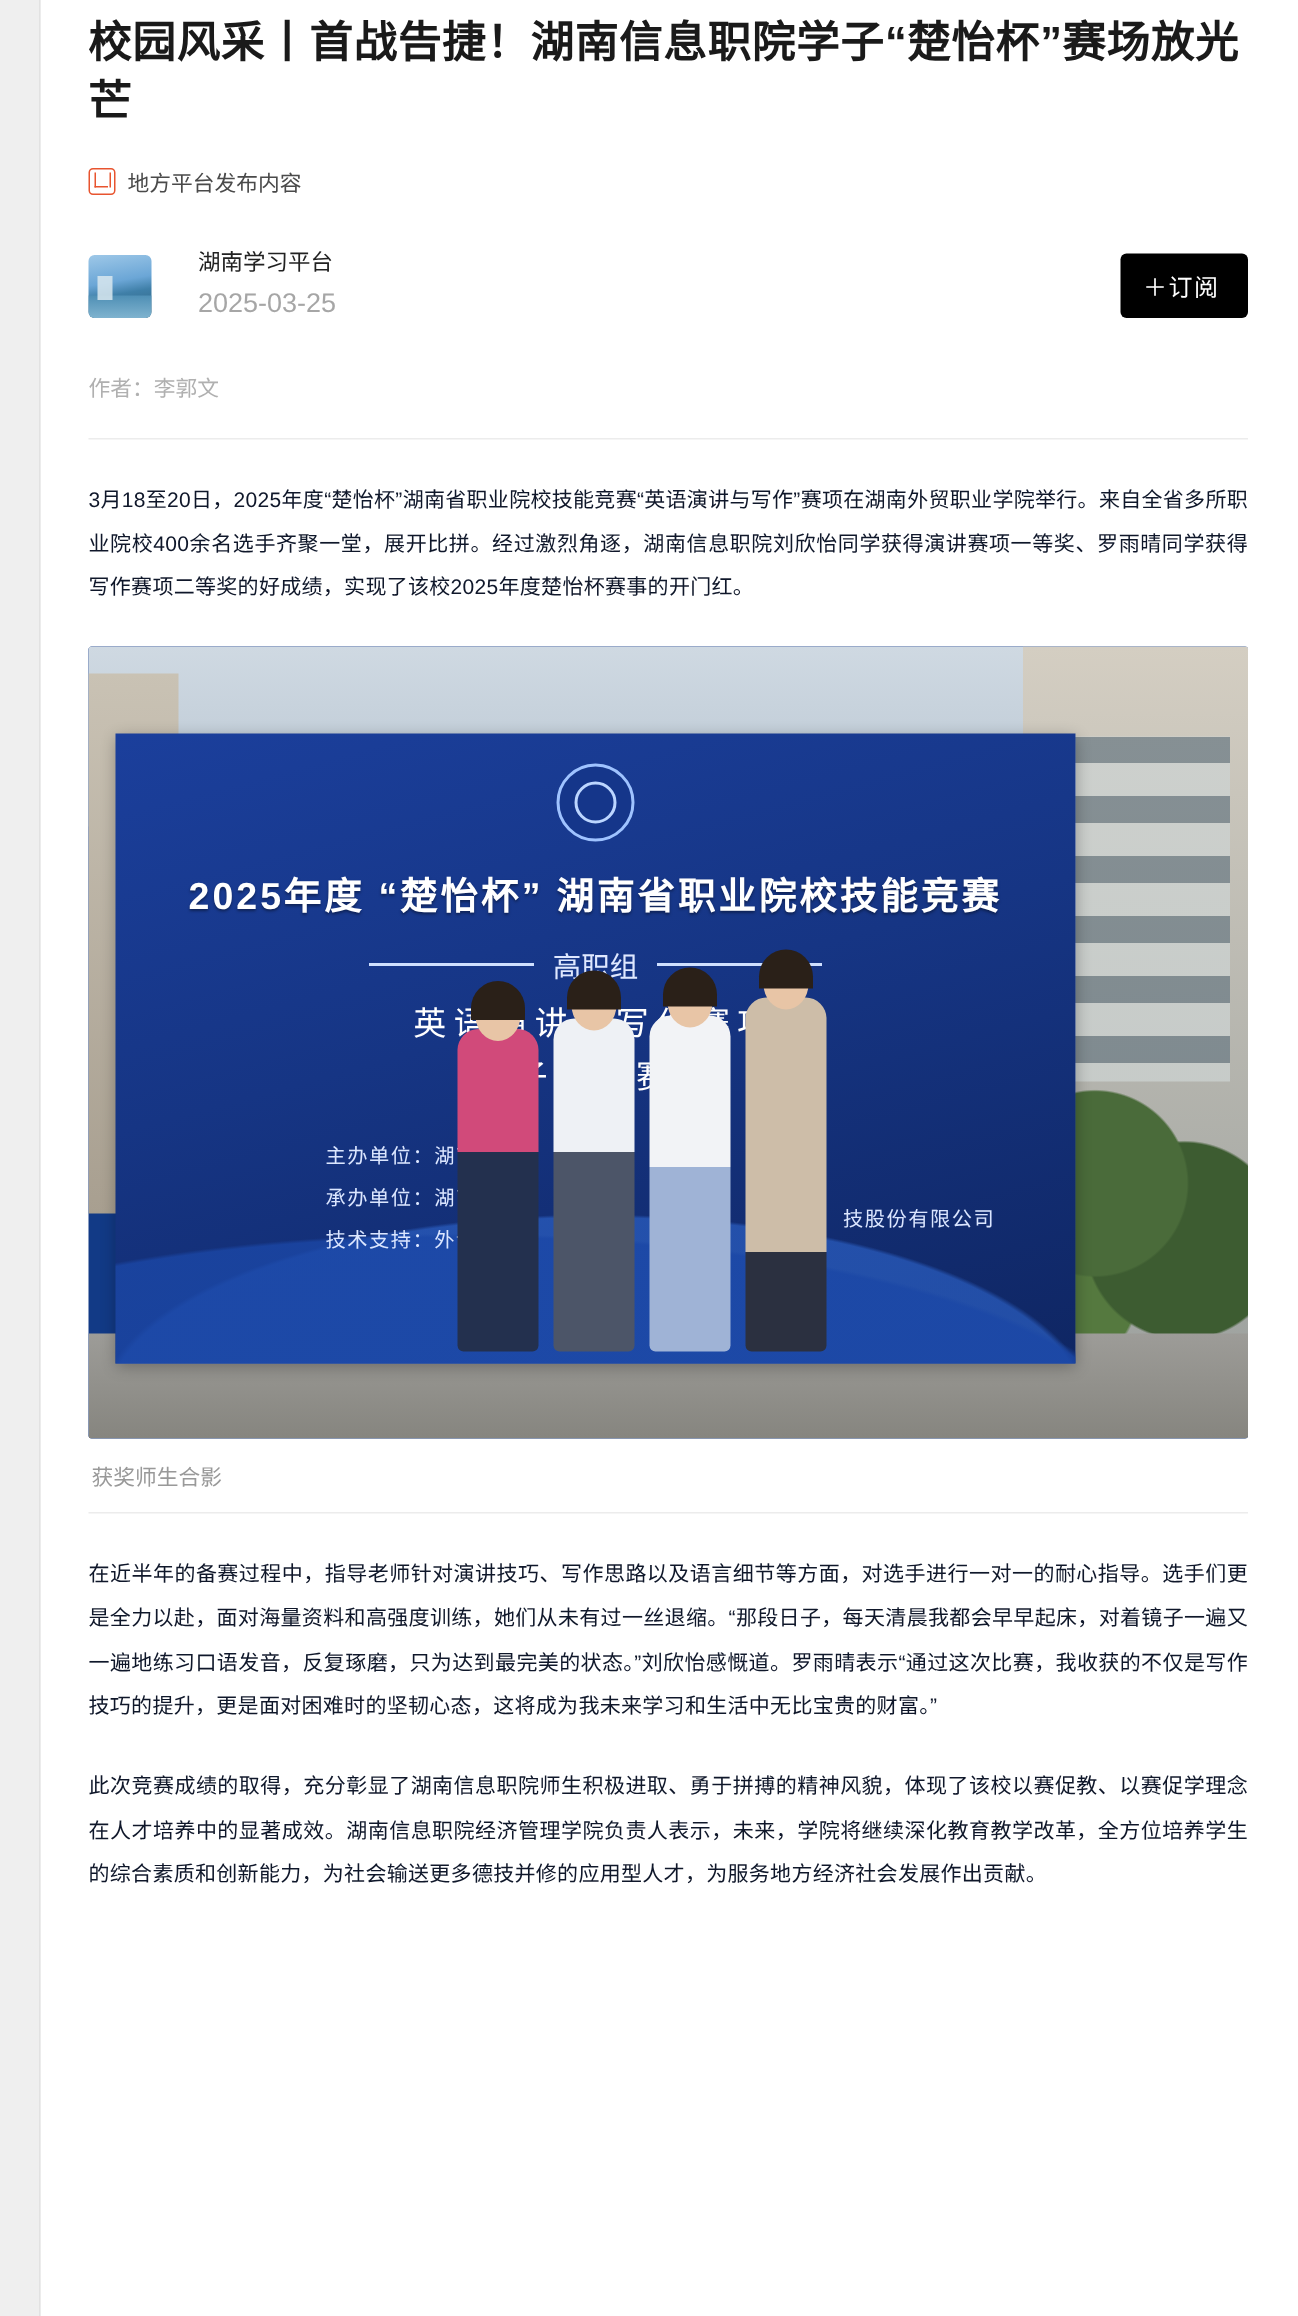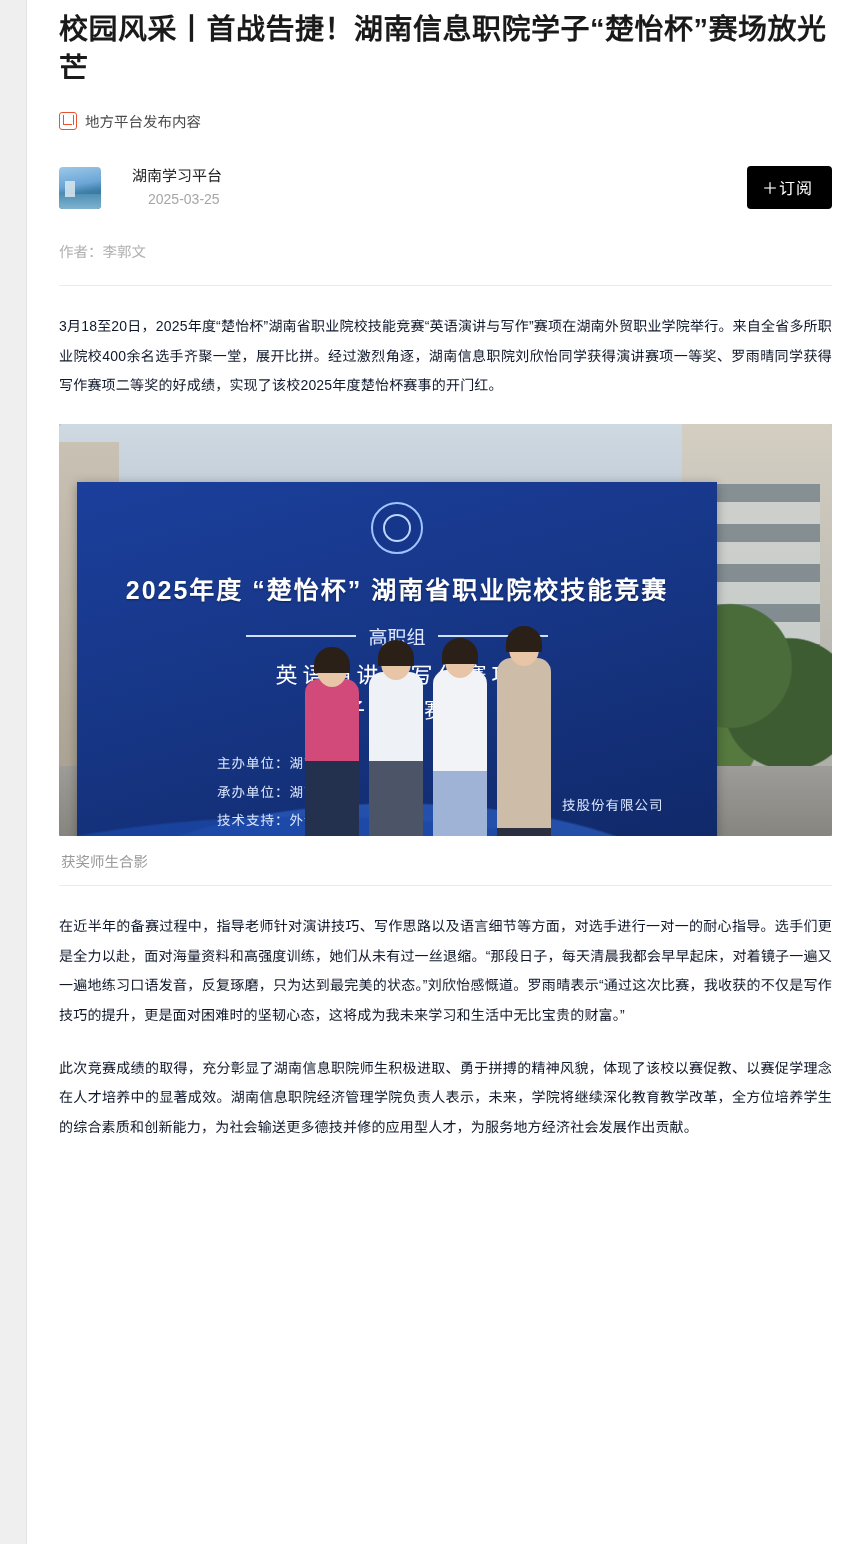--- a/index.html
+++ b/index.html
@@ -100,24 +100,23 @@
     background: #d9e7ef;
     opacity: .85;
   }
   .source-meta { display: flex; flex-direction: column; justify-content: center; }
   .source-name {
     font-size: 15px;
     color: #222;
     line-height: 1.5;
   }
   .source-date {
-    font-size: 14px;
+    font-size: 18px;
     color: #a6a6a6;
     line-height: 1.6;
-    margin-left: 16px;
   }
   .subscribe-btn {
     margin-left: auto;
     background: #000000;
     color: #fff;
     font-size: 16px;
     border: none;
     border-radius: 4px;
     padding: 9px 19px 10px 15px;
     cursor: pointer;
@@ -138,21 +137,21 @@
     font-size: 14px;
     line-height: 2.1;
     color: #0f172a;
     margin: 0 0 24px 0;
     text-align: justify;
     letter-spacing: 0.2px;
   }
   .figure { margin: 8px 0 12px 0; }
   .figure-img {
     width: 100%;
-    height: 412px;
+    height: 528px;
     border-radius: 2px;
     position: relative;
     overflow: hidden;
     background: #123a86;
   }
   .sky {
     position: absolute; left: 0; right: 0; top: 0; height: 120px;
     background: linear-gradient(180deg, #cfd9e2, #b9c6d2);
   }
   .bld-left {

